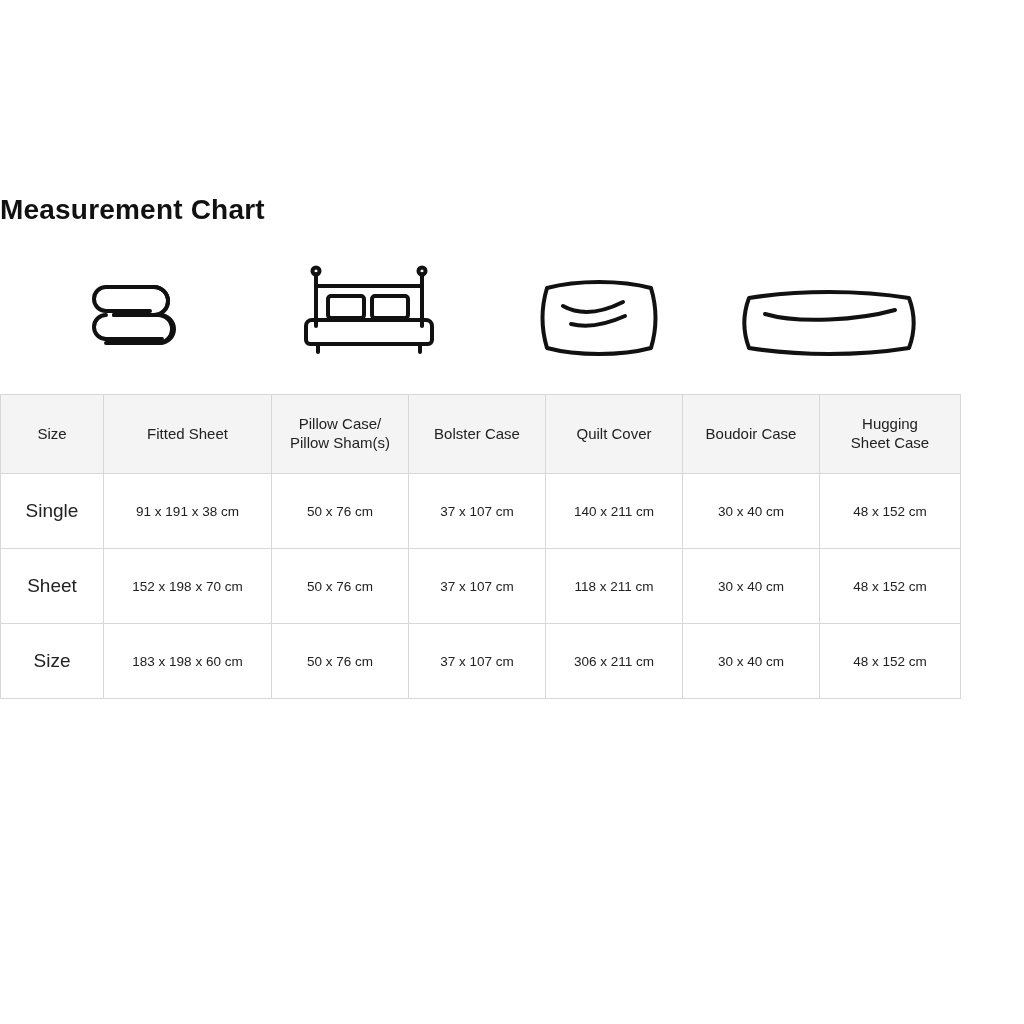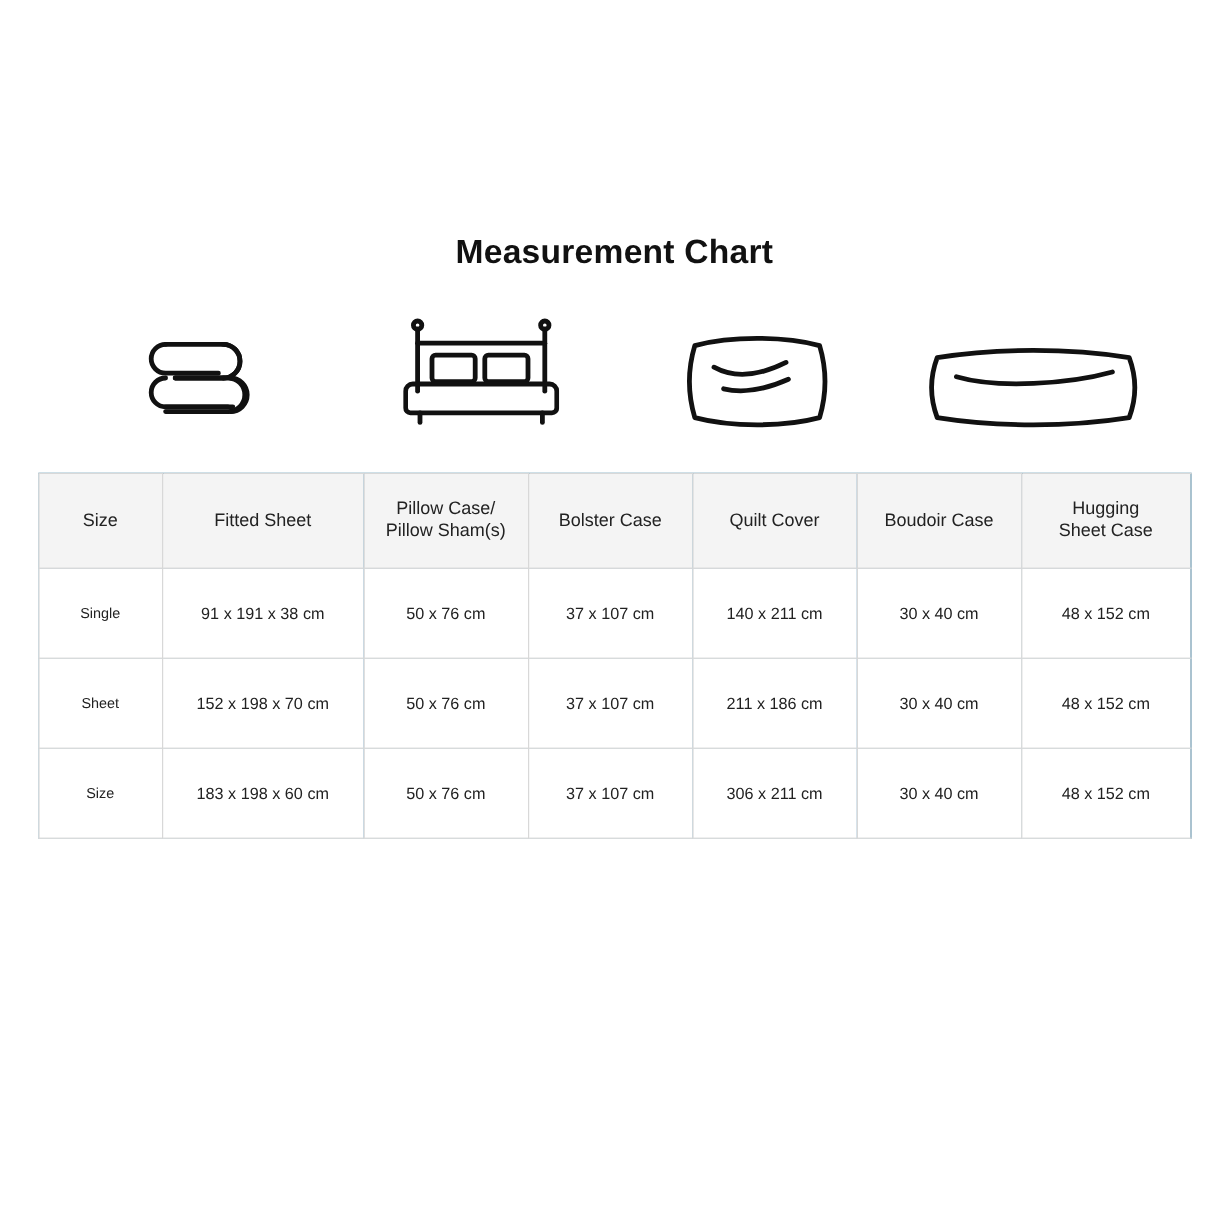--- a/index.html
+++ b/index.html
@@ -14,21 +14,20 @@
     color: #1a1a1a;
     position: relative;
     overflow: hidden;
   }
   .page {
     width: 1024px;
     height: 864px;
     box-sizing: border-box;
     display: flex;
     flex-direction: column;
-    align-items: center;
   }
   .title {
     margin-top: 196px;
     font-size: 28px;
     font-weight: bold;
     letter-spacing: 0.2px;
     color: #111111;
     line-height: 1;
   }
   .icon-row {
@@ -48,21 +47,21 @@
     justify-content: center;
   }
   .icon-cell svg {
     display: block;
   }
   table.chart {
     margin-top: 30px;
     border-collapse: collapse;
     width: 960px;
     table-layout: fixed;
-    background: #0369a1;
+    background: #14532d;
   }
   table.chart th, table.chart td {
     border: 1px solid #d8d8d8;
     text-align: center;
     vertical-align: middle;
     color: #222222;
   }
   table.chart thead th {
     background: #f4f4f4;
     font-size: 15px;
@@ -71,21 +70,21 @@
     line-height: 1.25;
     padding: 4px 6px;
   }
   table.chart tbody td {
     font-size: 13.5px;
     height: 66px;
     padding: 4px 6px;
     background: #ffffff;
   }
   table.chart tbody td:first-child {
-    font-size: 12px;
+    font-size: 19px;
   }
   col.c-size { width: 103px; }
   col.c-fitted { width: 168px; }
   col.c-pillow { width: 137px; }
   col.c-bolster { width: 137px; }
   col.c-quilt { width: 137px; }
   col.c-boudoir { width: 137px; }
   col.c-hugging { width: 141px; }
   .hdr-two-line { white-space: pre-line; }
 </style>
@@ -189,21 +188,21 @@
         <td>37 x 107 cm</td>
         <td>140 x 211 cm</td>
         <td>30 x 40 cm</td>
         <td>48 x 152 cm</td>
       </tr>
       <tr>
         <td>Sheet</td>
         <td>152 x 198 x 70 cm</td>
         <td>50 x 76 cm</td>
         <td>37 x 107 cm</td>
-        <td>211 x 186 cm</td>
+        <td>118 x 211 cm</td>
         <td>30 x 40 cm</td>
         <td>48 x 152 cm</td>
       </tr>
       <tr>
         <td>Size</td>
         <td>183 x 198 x 60 cm</td>
         <td>50 x 76 cm</td>
         <td>37 x 107 cm</td>
         <td>306 x 211 cm</td>
         <td>30 x 40 cm</td>

